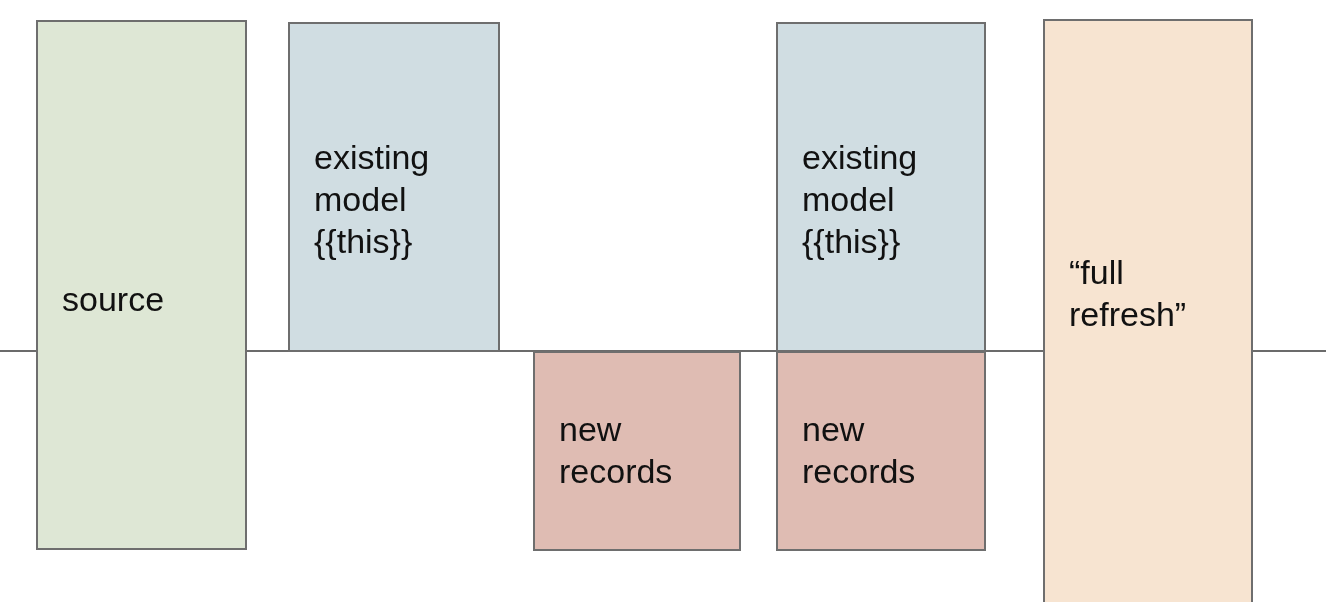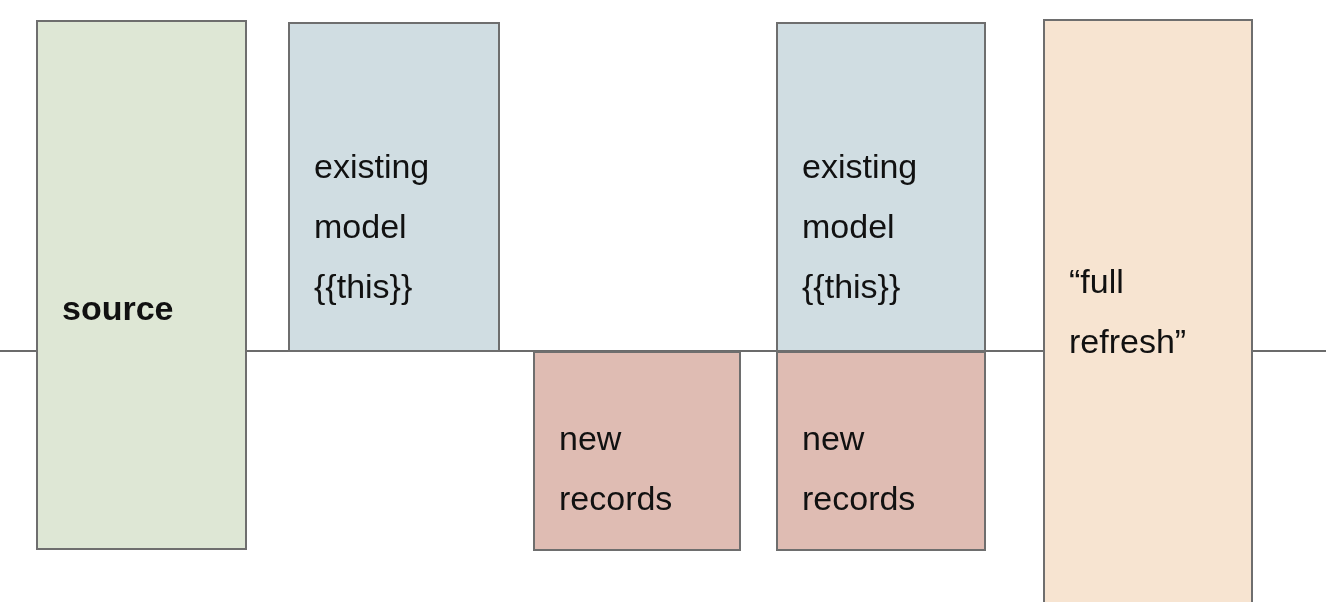--- a/index.html
+++ b/index.html
@@ -29,28 +29,28 @@
     box-sizing: border-box;
     border: 2px solid #6e6e6e;
     z-index: 2;
     overflow: hidden;
   }
   .block-label {
     position: absolute;
     left: 24px;
     right: 10px;
     font-size: 34px;
-    line-height: 60px;
+    line-height: 42px;
     color: #111111;
     letter-spacing: 0px;
     white-space: pre-line;
     text-align: left;
   }
   
-  .b-source        { left: 36px;   top: 20px;  width: 211px; height: 530px; font-weight: bold; }
+  .b-source        { left: 36px;   top: 20px;  width: 211px; height: 530px; }
   .b-existing-1    { left: 288px;  top: 22px;  width: 212px; height: 330px; }
   .b-existing-2    { left: 776px;  top: 22px;  width: 210px; height: 330px; }
   .b-new-1         { left: 533px;  top: 351px; width: 208px; height: 200px; }
   .b-new-2         { left: 776px;  top: 351px; width: 210px; height: 200px; }
   .b-fullrefresh   { left: 1043px; top: 19px;  width: 210px; height: 601px; }
 
   .lbl-source      { top: 256px; }
   .lbl-existing-1  { top: 112px; }
   .lbl-existing-2  { top: 112px; }
   .lbl-new-1       { top: 55px;  }

